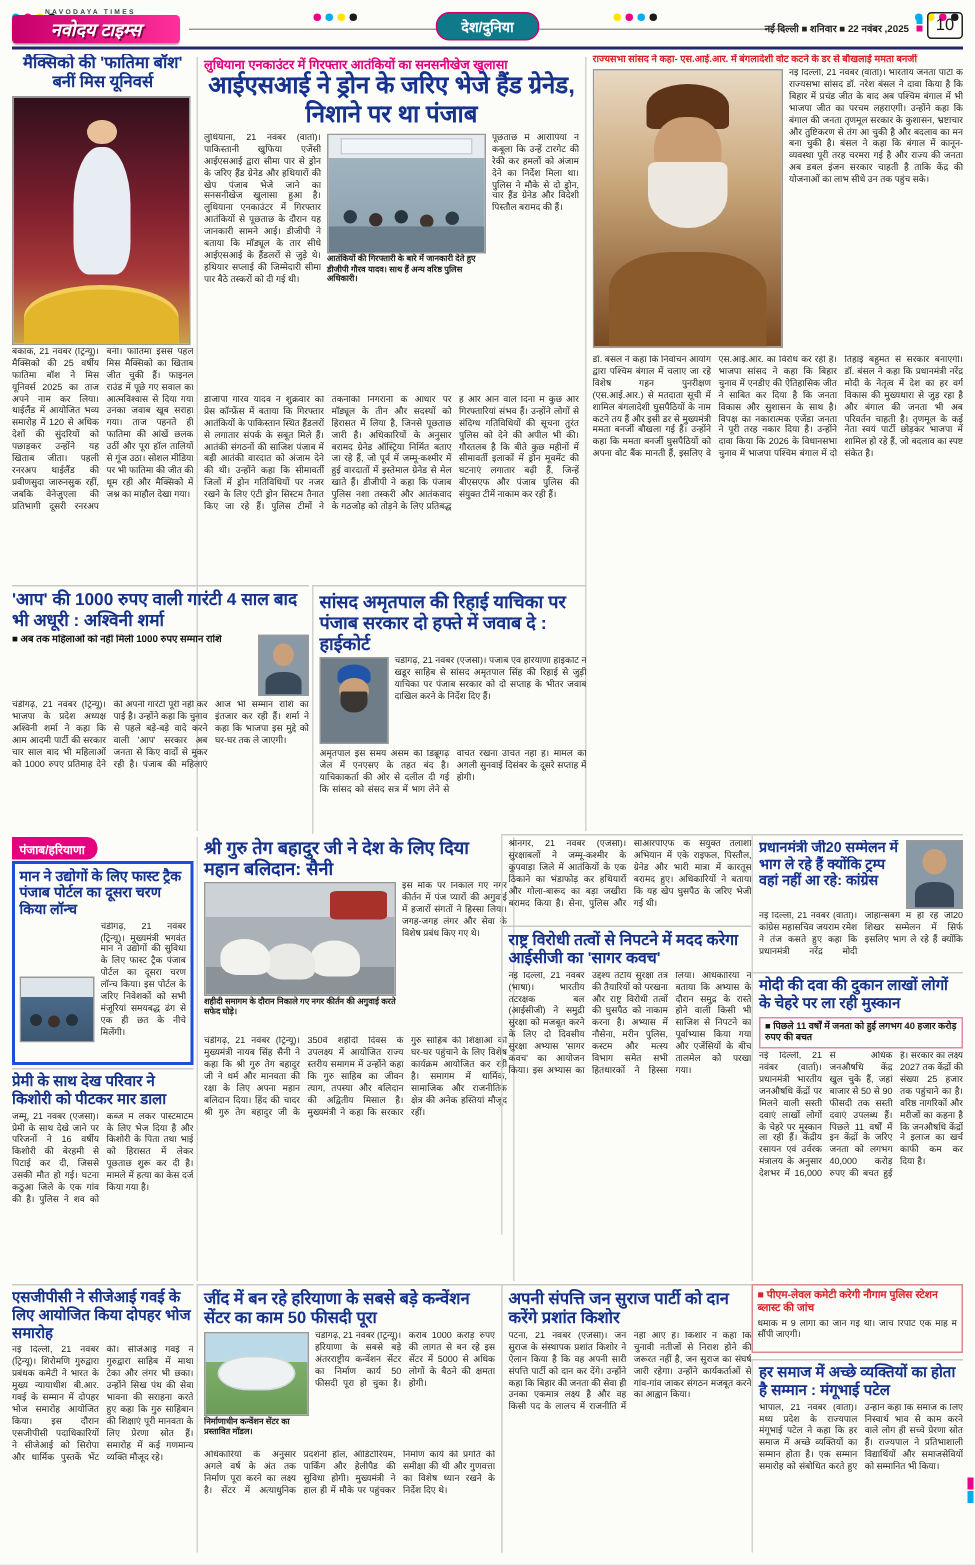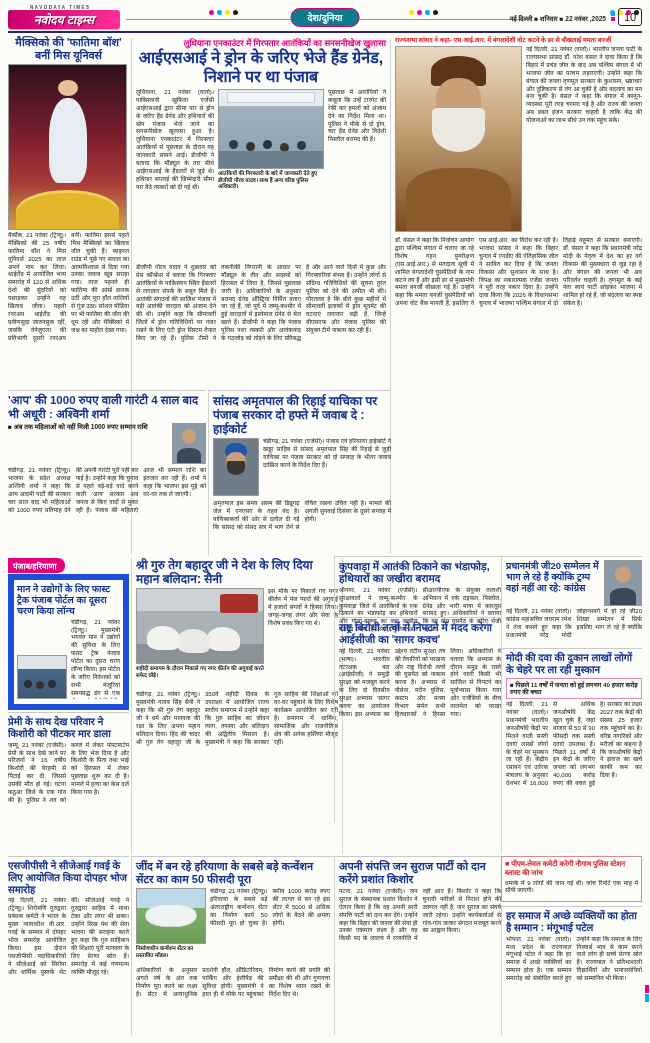--- a/index.html
+++ b/index.html
@@ -21,21 +21,21 @@
   .tab{position:absolute;left:50%;top:2px;transform:translateX(-50%);background:#0e7a8a;color:#fff;
        font-weight:bold;font-size:9.5px;padding:2px 16px;border-radius:9px;border:1px solid #d0006e}
   .edition{position:absolute;right:36px;top:8px;font-size:6.5px;font-weight:bold;color:#222}
   .color-marks{position:absolute;right:27px;top:6px}
   .color-marks i{display:block;width:4px;height:4px;margin-bottom:1px}
   .pageno{position:absolute;right:0;top:2px;width:24px;height:18px;border:1.5px solid #222;border-radius:3px;
           display:flex;align-items:center;justify-content:center;font-weight:normal;font-size:11px}
   
   .art{position:absolute;overflow:hidden}
   .hl{color:#15338e;font-weight:bold;line-height:1.18;margin-bottom:2px}
-  .kicker-m{color:#e6007e;font-weight:bold;text-align:right;font-size:8.5px;line-height:1.2;margin-bottom:1px}
+  .kicker-m{color:#e6007e;font-weight:bold;text-align:left;font-size:8.5px;line-height:1.2;margin-bottom:1px}
   .kicker-r{color:#d8232a;font-weight:bold;font-size:6.4px;line-height:1.25;margin-bottom:2px}
   .bullet{font-size:6.5px;font-weight:bold;color:#111;line-height:1.25}
   .body-txt{font-size:6px;line-height:1.32;text-align:justify;color:#222;overflow:hidden}
   .cols2{column-count:2;column-gap:5px}
   .cols3{column-count:3;column-gap:5px}
   .cap{font-size:5.5px;font-weight:bold;line-height:1.22;margin-top:1px;color:#222}
   .rule-t{border-top:1px solid #c9c9c9;padding-top:3px}
   .rule-l{border-left:1px solid #d2d2d2;padding-left:4px}
   .rule-r{border-right:1px solid #d2d2d2;padding-right:4px}
   .row{display:flex;gap:4px;overflow:hidden}
@@ -68,21 +68,21 @@
   .ph-horses{background:linear-gradient(180deg,#cdd2d6 0%,#cdd2d6 30%,#aab2b8 30%,#aab2b8 75%,#8b9298 75%)}
   .horse{bottom:18%;left:8%;width:26%;height:32%;background:#f2f2ef;border-radius:55% 60% 30% 40%;
          box-shadow:30px 3px 0 #e9e9e5,60px 1px 0 #f0f0ec}
   .canopy{top:6%;right:4%;width:30%;height:26%;background:#a8322a;border-radius:12%}
   .ph-stadium{background:linear-gradient(180deg,#bcd9e8 0%,#bcd9e8 35%,#7fae6a 35%,#6a9c58 100%)}
   .dome{top:28%;left:12%;width:76%;height:42%;background:#eef2f3;border-radius:50%/62%;border:1px solid #cfd8da}
   .ph-mann{background:linear-gradient(180deg,#dde5ea 0%,#dde5ea 30%,#4a6a8a 30%,#3d5873 100%)}
   .mann-people{bottom:22%;left:12%;width:8px;height:8px;border-radius:50%;background:#27313a;
                box-shadow:12px 1px 0 #3c3028,24px 0 0 #26323c}
   
-  .pink-box{border:6px solid #1d4ed8;padding:3px}
+  .pink-box{border:2px solid #1d4ed8;padding:3px}
   .red-box{border:1px solid #d98a8a;padding:3px}
   .modi-bullet{border:1px solid #e088b0;padding:2px 3px;font-size:6.2px;font-weight:bold;line-height:1.25;margin-bottom:2px}
   .side-marks{position:absolute;right:1px;top:985px}
   .side-marks i{display:block;width:4px;height:8px;margin-bottom:1px}
 </style>
 </head>
 <body>
 
 <div class="page">
 
@@ -196,21 +196,20 @@
           <div class="horse"></div>
         </div>
         <div class="cap">शहीदी समागम के दौरान निकाले गए नगर कीर्तन की अगुवाई करते सफेद घोड़े।</div>
       </div>
       <div class="body-txt" style="flex:1">इस मौके पर निकाले गए नगर कीर्तन में पंज प्यारों की अगुवाई में हजारों संगतों ने हिस्सा लिया। जगह-जगह लंगर और सेवा के विशेष प्रबंध किए गए थे।</div>
     </div>
     <div class="body-txt cols3" style="height:148px;margin-top:3px">चंडीगढ़, 21 नवंबर (ट्रिन्यू)। मुख्यमंत्री नायब सिंह सैनी ने कहा कि श्री गुरु तेग बहादुर जी ने धर्म और मानवता की रक्षा के लिए अपना महान बलिदान दिया। हिंद की चादर श्री गुरु तेग बहादुर जी के 350वें शहीदी दिवस के उपलक्ष्य में आयोजित राज्य स्तरीय समागम में उन्होंने कहा कि गुरु साहिब का जीवन त्याग, तपस्या और बलिदान की अद्वितीय मिसाल है। मुख्यमंत्री ने कहा कि सरकार गुरु साहिब की शिक्षाओं को घर-घर पहुंचाने के लिए विशेष कार्यक्रम आयोजित कर रही है। समागम में धार्मिक, सामाजिक और राजनीतिक क्षेत्र की अनेक हस्तियां मौजूद रहीं।</div>
   </div>
 
   <div class="art rule-t rule-l" style="left:334px;top:556px;width:167px;height:92px">
-    <div class="hl" style="font-size:10.5px">कुपवाड़ा में आतंकी ठिकाने का भंडाफोड़, हथियारों का जखीरा बरामद</div>
     <div class="body-txt cols2" style="height:56px">श्रीनगर, 21 नवंबर (एजेंसी)। सुरक्षाबलों ने जम्मू-कश्मीर के कुपवाड़ा जिले में आतंकियों के एक ठिकाने का भंडाफोड़ कर हथियारों और गोला-बारूद का बड़ा जखीरा बरामद किया है। सेना, पुलिस और सीआरपीएफ के संयुक्त तलाशी अभियान में एके राइफल, पिस्तौल, ग्रेनेड और भारी मात्रा में कारतूस बरामद हुए। अधिकारियों ने बताया कि यह खेप घुसपैठ के जरिए भेजी गई थी।</div>
   </div>
 
   <div class="art rule-t rule-l" style="left:501px;top:556px;width:141px;height:92px">
     <div class="row">
       <div class="hl" style="font-size:9.5px;flex:1">प्रधानमंत्री जी20 सम्मेलन में भाग ले रहे हैं क्योंकि ट्रम्प वहां नहीं आ रहे: कांग्रेस</div>
       <div class="ph ph-portrait" style="width:38px;height:46px;flex:none">
         <div class="p-face"></div>
         <div class="p-body"></div>
       </div>

